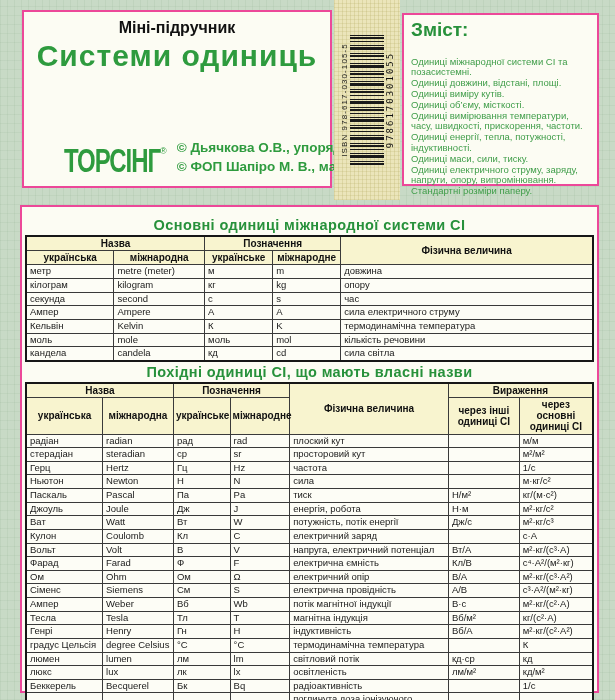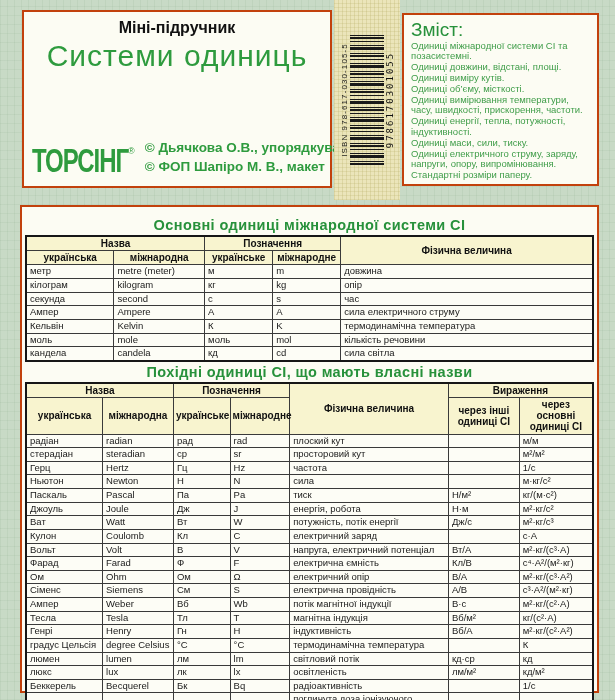--- a/index.html
+++ b/index.html
@@ -6,27 +6,27 @@
   html, body { width: 615px; height: 700px; }
   body {
     position: relative; overflow: hidden;
     font-family: "Liberation Sans", "DejaVu Sans", sans-serif;
     color: #1c1c1c;
     background-color: #c8dac6;
     background-image:
       repeating-linear-gradient(90deg, rgba(110,150,110,.10) 0 1px, transparent 1px 7px),
       repeating-linear-gradient(0deg, rgba(110,150,110,.09) 0 1px, transparent 1px 9px);
   }
-  .box { position: absolute; background: #fcfcf3; border: 2px solid #c2410c; }
+  .box { position: absolute; background: #fcfcf3; border: 2px solid #ec4899; }
 
   
   .title-box { left: 22px; top: 10px; width: 310px; height: 178px; display: flex; flex-direction: column; padding: 7px 8px 9px; }
   .series { text-align: center; font-weight: bold; font-size: 16px; color: #111; }
-  .main-title { text-align: center; font-weight: normal; font-size: 30px; letter-spacing: 1px; color: #2e9b3e; margin-top: 2px; }
-  .publisher-row { margin-top: auto; display: flex; align-items: flex-end; gap: 10px; }
+  .main-title { text-align: center; font-weight: bold; font-size: 30px; letter-spacing: 1px; color: #2e9b3e; margin-top: 2px; }
+  .publisher-row { margin-top: auto; display: flex; align-items: flex-end; gap: 10px; margin-left: 32px; }
   .logo { color: #2e9b3e; white-space: nowrap; line-height: 1; }
   .logo-text { display: inline-block; font-weight: bold; font-size: 24px; letter-spacing: -1px; transform: scaleY(1.35); transform-origin: bottom; }
   .logo-reg { font-size: 9px; vertical-align: top; position: relative; top: -6px; }
   .credits { color: #2e9b3e; font-weight: bold; font-size: 13.5px; line-height: 1.45; white-space: nowrap; }
 
   
   .barcode-strip { position: absolute; left: 334px; top: 0; width: 66px; height: 200px;
     background-color: #ebe5ba;
     background-image:
       repeating-linear-gradient(90deg, rgba(170,160,80,.22) 0 1px, transparent 1px 4px),
@@ -40,21 +40,21 @@
     background: repeating-linear-gradient(90deg,
       #1a1a1a 0 2px, transparent 2px 3px,
       #1a1a1a 3px 4px, transparent 4px 7px,
       #1a1a1a 7px 10px, transparent 10px 11px,
       #1a1a1a 11px 12px, transparent 12px 15px,
       #1a1a1a 15px 16px, transparent 16px 18px); }
   .digits { font-family: "DejaVu Sans Mono", monospace; font-size: 9px; letter-spacing: 2px; color: #111; margin-top: 1px; }
 
   
   .contents-box { left: 402px; top: 13px; width: 197px; height: 173px; padding: 4px 7px; }
-  .contents-title { color: #27913b; font-size: 19px; font-weight: normal; margin-bottom: 0; }
+  .contents-title { color: #27913b; font-size: 19px; font-weight: bold; margin-bottom: 16px; }
   .contents-list { list-style: none; color: #3f9d49; font-size: 9.5px; line-height: 1.06; }
   .contents-list li { margin-bottom: 1px; }
 
   
   .main-box { left: 20px; top: 205px; width: 579px; height: 488px; padding: 8px 3px; }
   .table-title { text-align: center; color: #27913b; font-weight: bold; font-size: 14.5px; letter-spacing: .4px; margin: 2px 0; }
   table.units { width: 100%; border-collapse: collapse; table-layout: fixed; border: 2px solid #161616; }
   table.units th { background: #f8f4cf; font-size: 10px; line-height: 1.12; padding: 1px 2px; text-align: center; font-weight: bold; border: 1px solid #3a3a3a; color: #111; }
   table.units td { font-size: 9.5px; line-height: 1.12; padding: 1px 3px; text-align: left; vertical-align: middle; border: 1px solid #3a3a3a; background: #fdfdf6; color: #1a1a1a; }
 </style>
@@ -128,21 +128,21 @@
             <td>metre (meter)</td>
             <td>м</td>
             <td>m</td>
             <td>довжина</td>
           </tr>
           <tr>
             <td>кілограм</td>
             <td>kilogram</td>
             <td>кг</td>
             <td>kg</td>
-            <td>опір</td>
+            <td>опору</td>
           </tr>
           <tr>
             <td>секунда</td>
             <td>second</td>
             <td>с</td>
             <td>s</td>
             <td>час</td>
           </tr>
           <tr>
             <td>Ампер</td>

